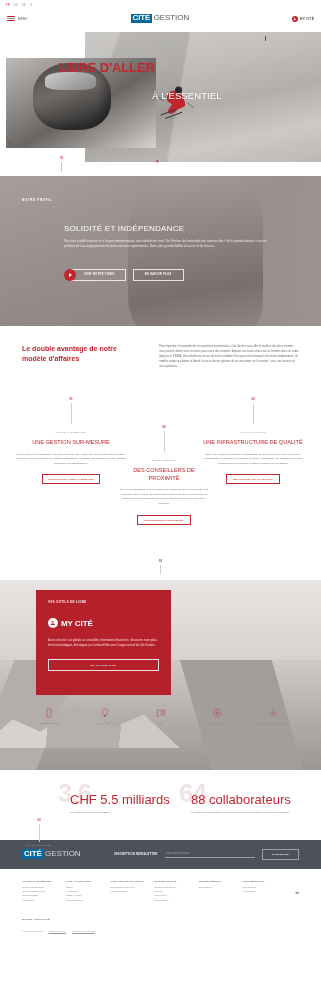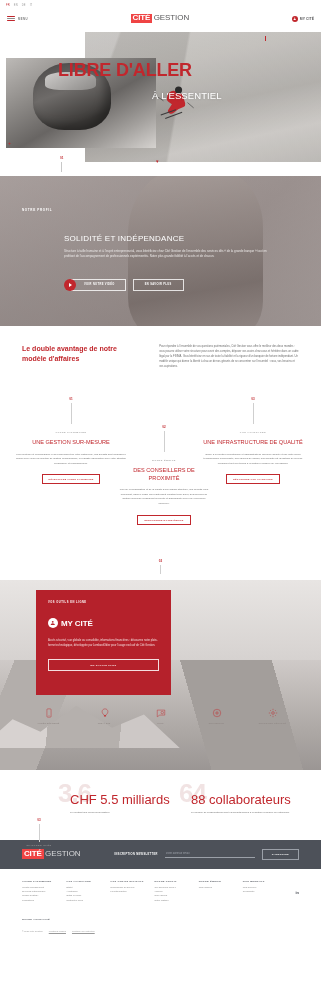--- a/index.html
+++ b/index.html
@@ -29,21 +29,21 @@
   }
   .burger { display:flex; align-items:center; gap:3px; cursor:pointer; }
   .burger .bars { display:flex; flex-direction:column; gap:1.2px; width:8px; }
   .burger .bars i { display:block; height:1.1px; background:#c1272d; border-radius:1px; }
   .burger .bars i:nth-child(2){ background:#8d8d8d; }
   .burger .bars i:nth-child(3){ background:#c1272d; }
   .burger .lbl { font-size:2.8px; color:#7d7d7d; letter-spacing:.14em; font-weight:bold; }
 
   .logo { display:flex; align-items:baseline; gap:1.5px; }
   .logo .cite {
-    background:#ef4444; color:#fff; font-size:8px; font-weight:bold;
+    background:#0369a1; color:#fff; font-size:8px; font-weight:bold;
     padding:0.5px 2px 0.8px 2px; letter-spacing:-.02em; line-height:1;
     font-family:"Liberation Sans", sans-serif;
   }
   .logo .gestion {
     color:#58585a; font-size:8px; letter-spacing:-.01em; line-height:1;
   }
 
   .mycite { display:flex; align-items:center; gap:2px; cursor:pointer; }
   .mycite .badge {
     width:6px; height:6px; border-radius:50%; background:#c1272d;
@@ -82,21 +82,21 @@
     box-shadow:inset -6px -4px 10px rgba(0,0,0,.35);
   }
   .hero-img-left::after{
     content:""; position:absolute; left:26%; top:16%; width:34%; height:20%;
     border-radius:40% 40% 28% 28%;
     background:linear-gradient(150deg,#cfcdcb,#8b8987);
   }
 
   .hero-title-1 {
     position:absolute; left:58px; top:32px; z-index:6;
-    font-size:18px; font-weight:bold; color:#c1272d; letter-spacing:-.01em;
+    font-size:13px; font-weight:bold; color:#c1272d; letter-spacing:-.01em;
     font-family:"Liberation Sans", sans-serif;
   }
   .hero-title-2 {
     position:absolute; left:152px; top:62px; z-index:6;
     font-size:9.5px; color:#ffffff; letter-spacing:.01em;
     text-shadow:0 0 3px rgba(0,0,0,.18);
   }
   .hero-tick { position:absolute; left:265px; top:8px; width:.8px; height:5px; background:#c1272d; z-index:6; }
   .hero-chev {
     position:absolute; left:156px; top:130px; z-index:6; color:#c1272d; font-size:5px;
@@ -116,21 +116,21 @@
   .profile::before{
     content:""; position:absolute; left:40%; top:-4%; width:42%; height:112%;
     background:linear-gradient(170deg,#b2a8a4 0%,#8b807c 45%,#6d625e 70%,#a89e9a 100%);
     border-radius:38% 34% 22% 24%;
     filter:blur(.4px);
   }
   .profile::after{
     content:""; position:absolute; inset:0;
     background:linear-gradient(180deg, rgba(150,140,138,.40), rgba(130,120,118,.52));
   }
-  .profile-inner { position:relative; z-index:3; padding:32px 22px 0 22px; }
+  .profile-inner { position:relative; z-index:3; padding:22px 22px 0 22px; }
   .eyebrow { font-size:3px; font-weight:bold; color:#fff; letter-spacing:.22em; }
   .profile h2 {
     margin-top:22px; font-size:8px; font-weight:normal; color:#ffffff;
     letter-spacing:.03em; padding-left:42px;
   }
   .profile p {
     margin-top:6px; padding-left:42px; padding-right:32px;
     font-size:3px; line-height:1.75; color:#ece9e8;
   }
   .profile-btns { margin-top:19px; padding-left:42px; display:flex; align-items:center; gap:7px; }

